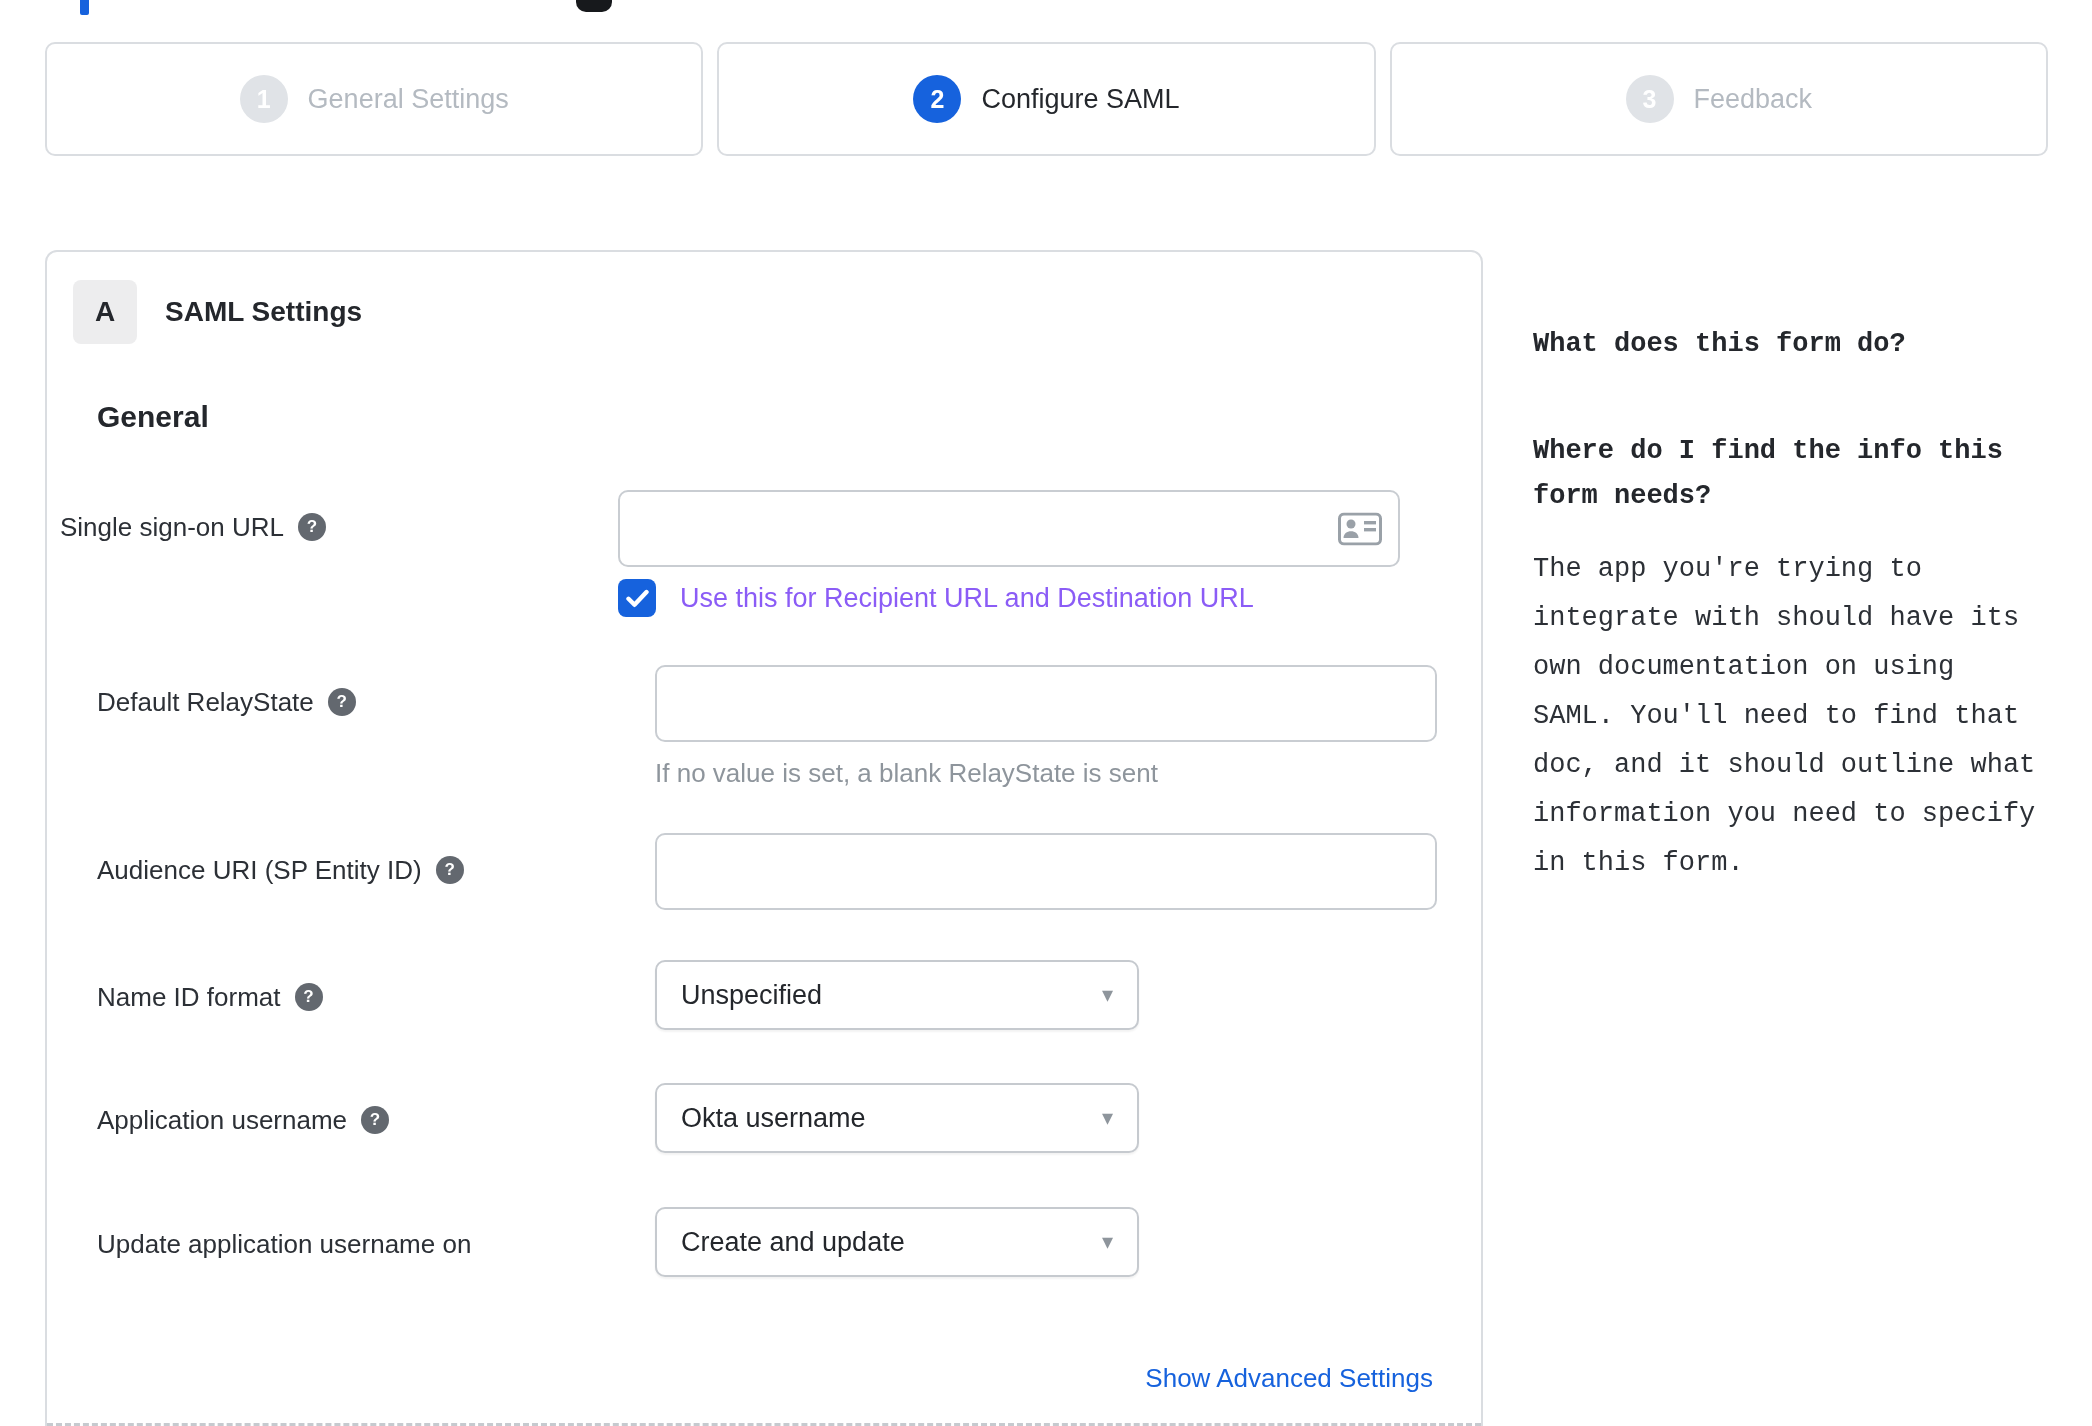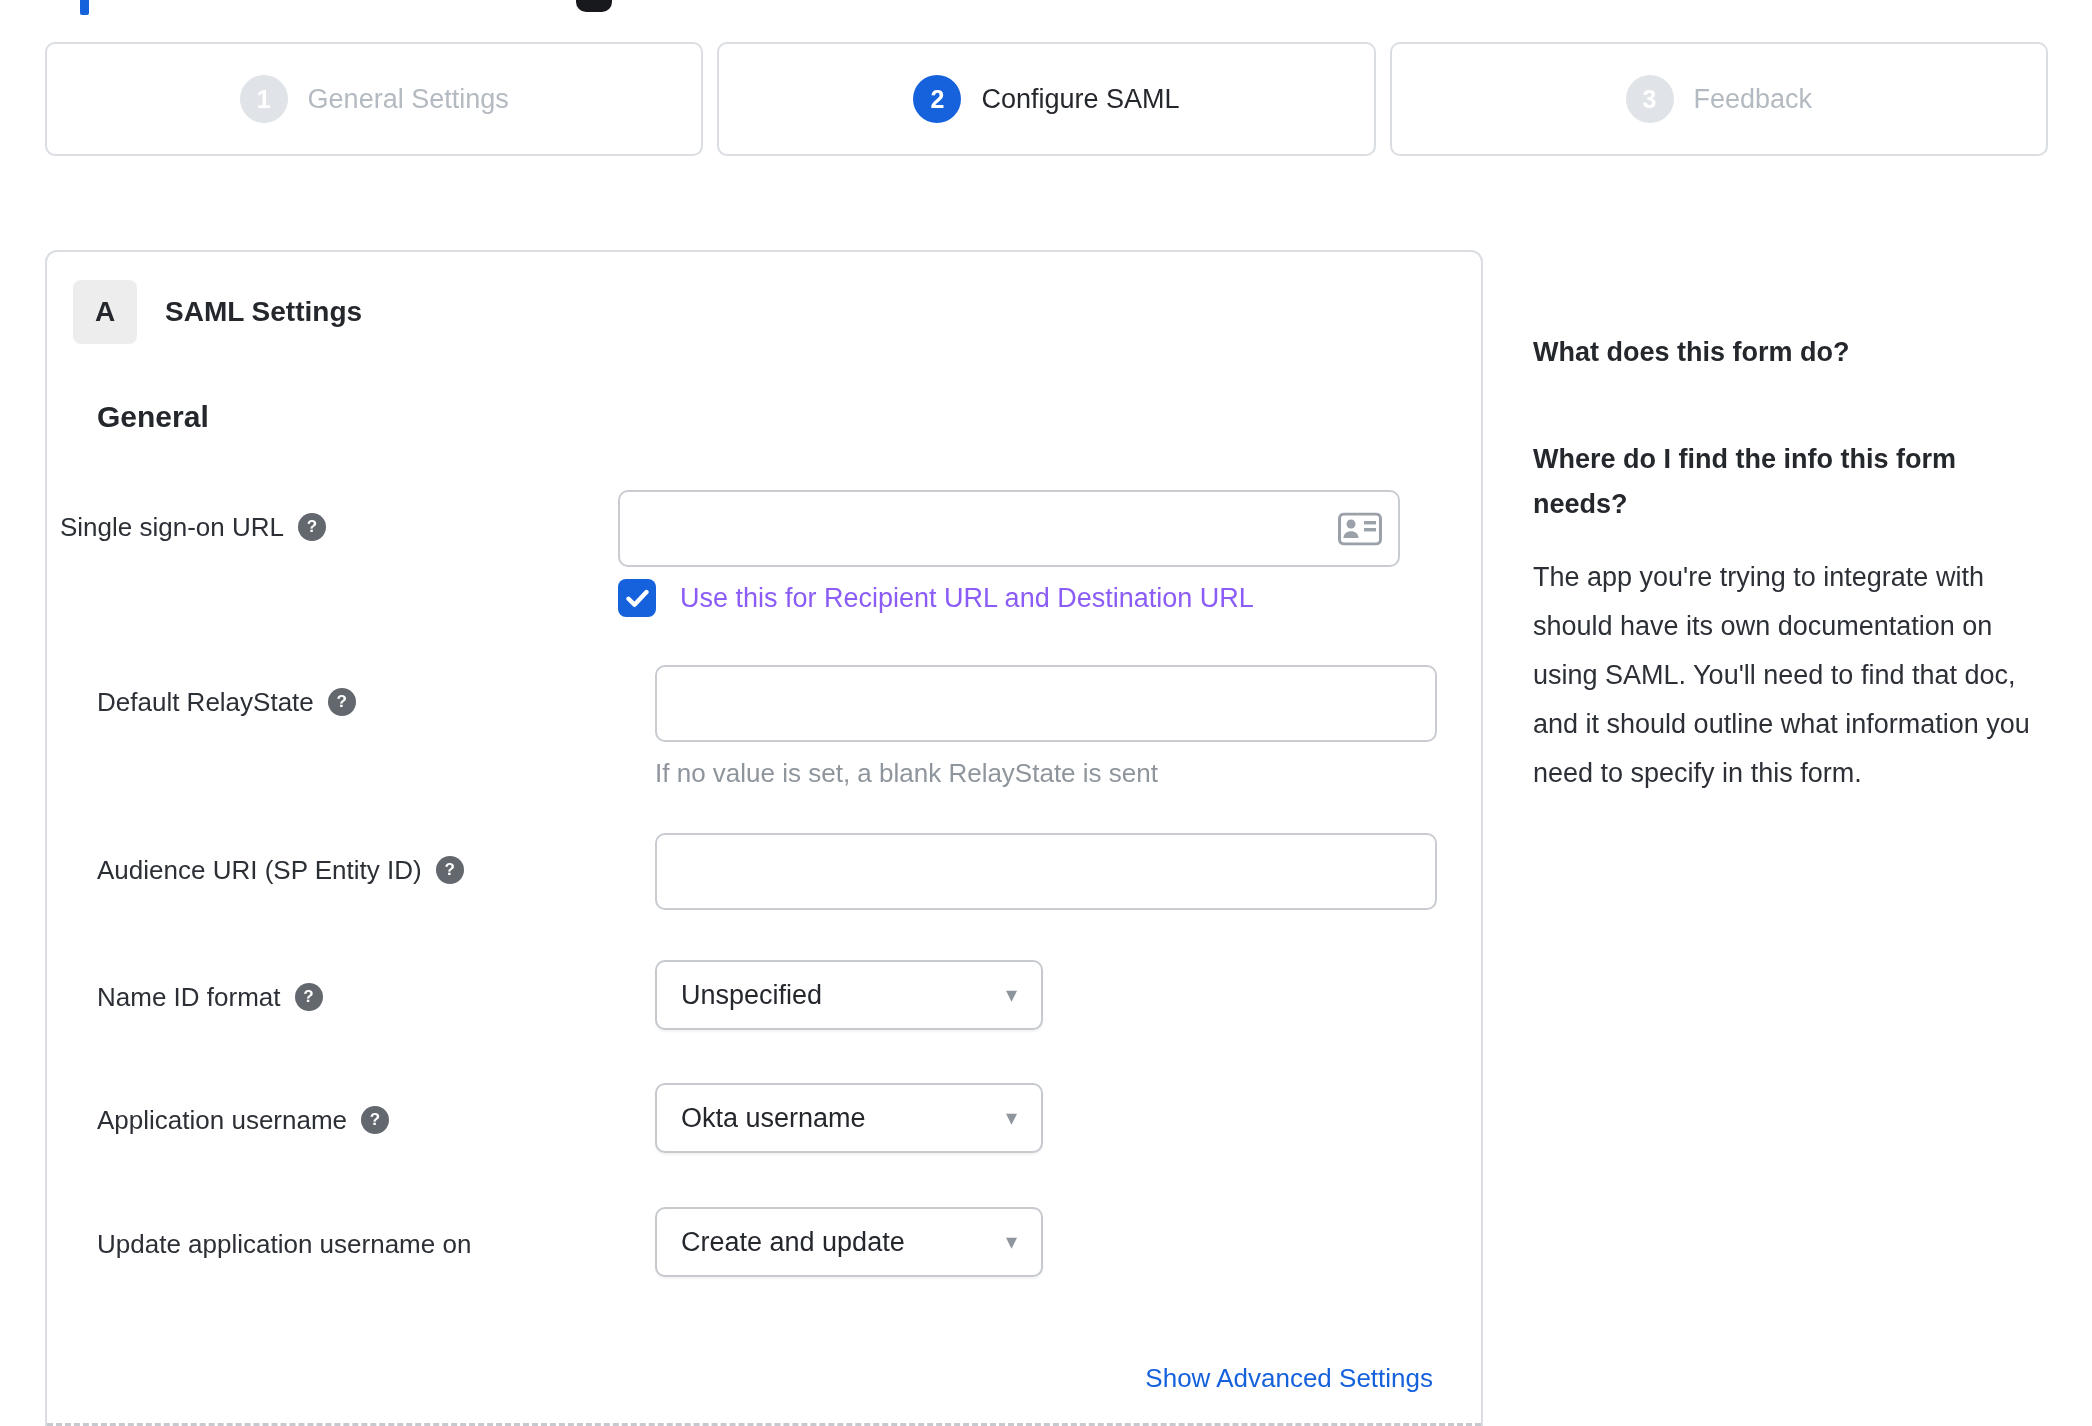--- a/index.html
+++ b/index.html
@@ -49,41 +49,41 @@
                 font-family:"Liberation Sans", sans-serif; outline:none; }
   .card-icon { position:absolute; right:18px; top:50%; transform:translateY(-50%); line-height:0; cursor:pointer; }
 
   .checkbox-row { display:flex; align-items:center; gap:24px; margin-top:12px; }
   .checkbox { width:38px; height:38px; background:#1662dd; border-radius:8px; flex:none;
               display:flex; align-items:center; justify-content:center; cursor:pointer; }
   .checkbox-label { font-size:27px; color:#8b5cf6; }
 
   .hint { margin-top:16px; font-size:26px; color:#8e959c; }
 
-  .select { width:388px; height:70px; border:2px solid #c6cacf; border-radius:10px;
+  .select { width:484px; height:70px; border:2px solid #c6cacf; border-radius:10px;
             background:#fff; display:flex; align-items:center; padding:0 24px;
             position:relative; font-size:27px; color:#24272c; cursor:pointer;
             box-shadow:0 2px 2px rgba(0,0,0,0.05); }
   .select .caret { position:absolute; right:24px; color:#8e959c; font-size:22px; }
 
   .row-sso   { margin-top:56px;margin-left:13px; }
   .row-aud   { margin-top:44px; }
   .row-relay { margin-top:48px; }
   .row-nid   { margin-top:50px; }
   .row-appu  { margin-top:53px; }
   .row-upd   { margin-top:54px; }
 
   .advanced { margin:86px 48px 0 0; text-align:right; }
   .advanced a { font-size:26px; color:#1662dd; text-decoration:none; cursor:pointer; }
 
   .card-divider { position:absolute; left:0; right:0; top:1171px;
                   border-top:3px dashed #c6cacf; }
 
   
-  .help-panel { position:absolute; left:1533px; top:330px; width:505px; }
+  .help-panel { position:absolute; left:1533px; top:322px; width:505px;font-family:Liberation Mono, monospace; }
   .help-panel h3 { margin:0; font-size:27px; font-weight:bold; color:#24272c; line-height:45px; }
   .help-panel p { margin:26px 0 0; font-size:27px; color:#2c3036; line-height:49px; }
   .help-section + .help-section { margin-top:62px; }
 </style>
 </head>
 <body>
 
 <div class="artifact-blue"></div>
 <div class="artifact-dark"></div>
 

